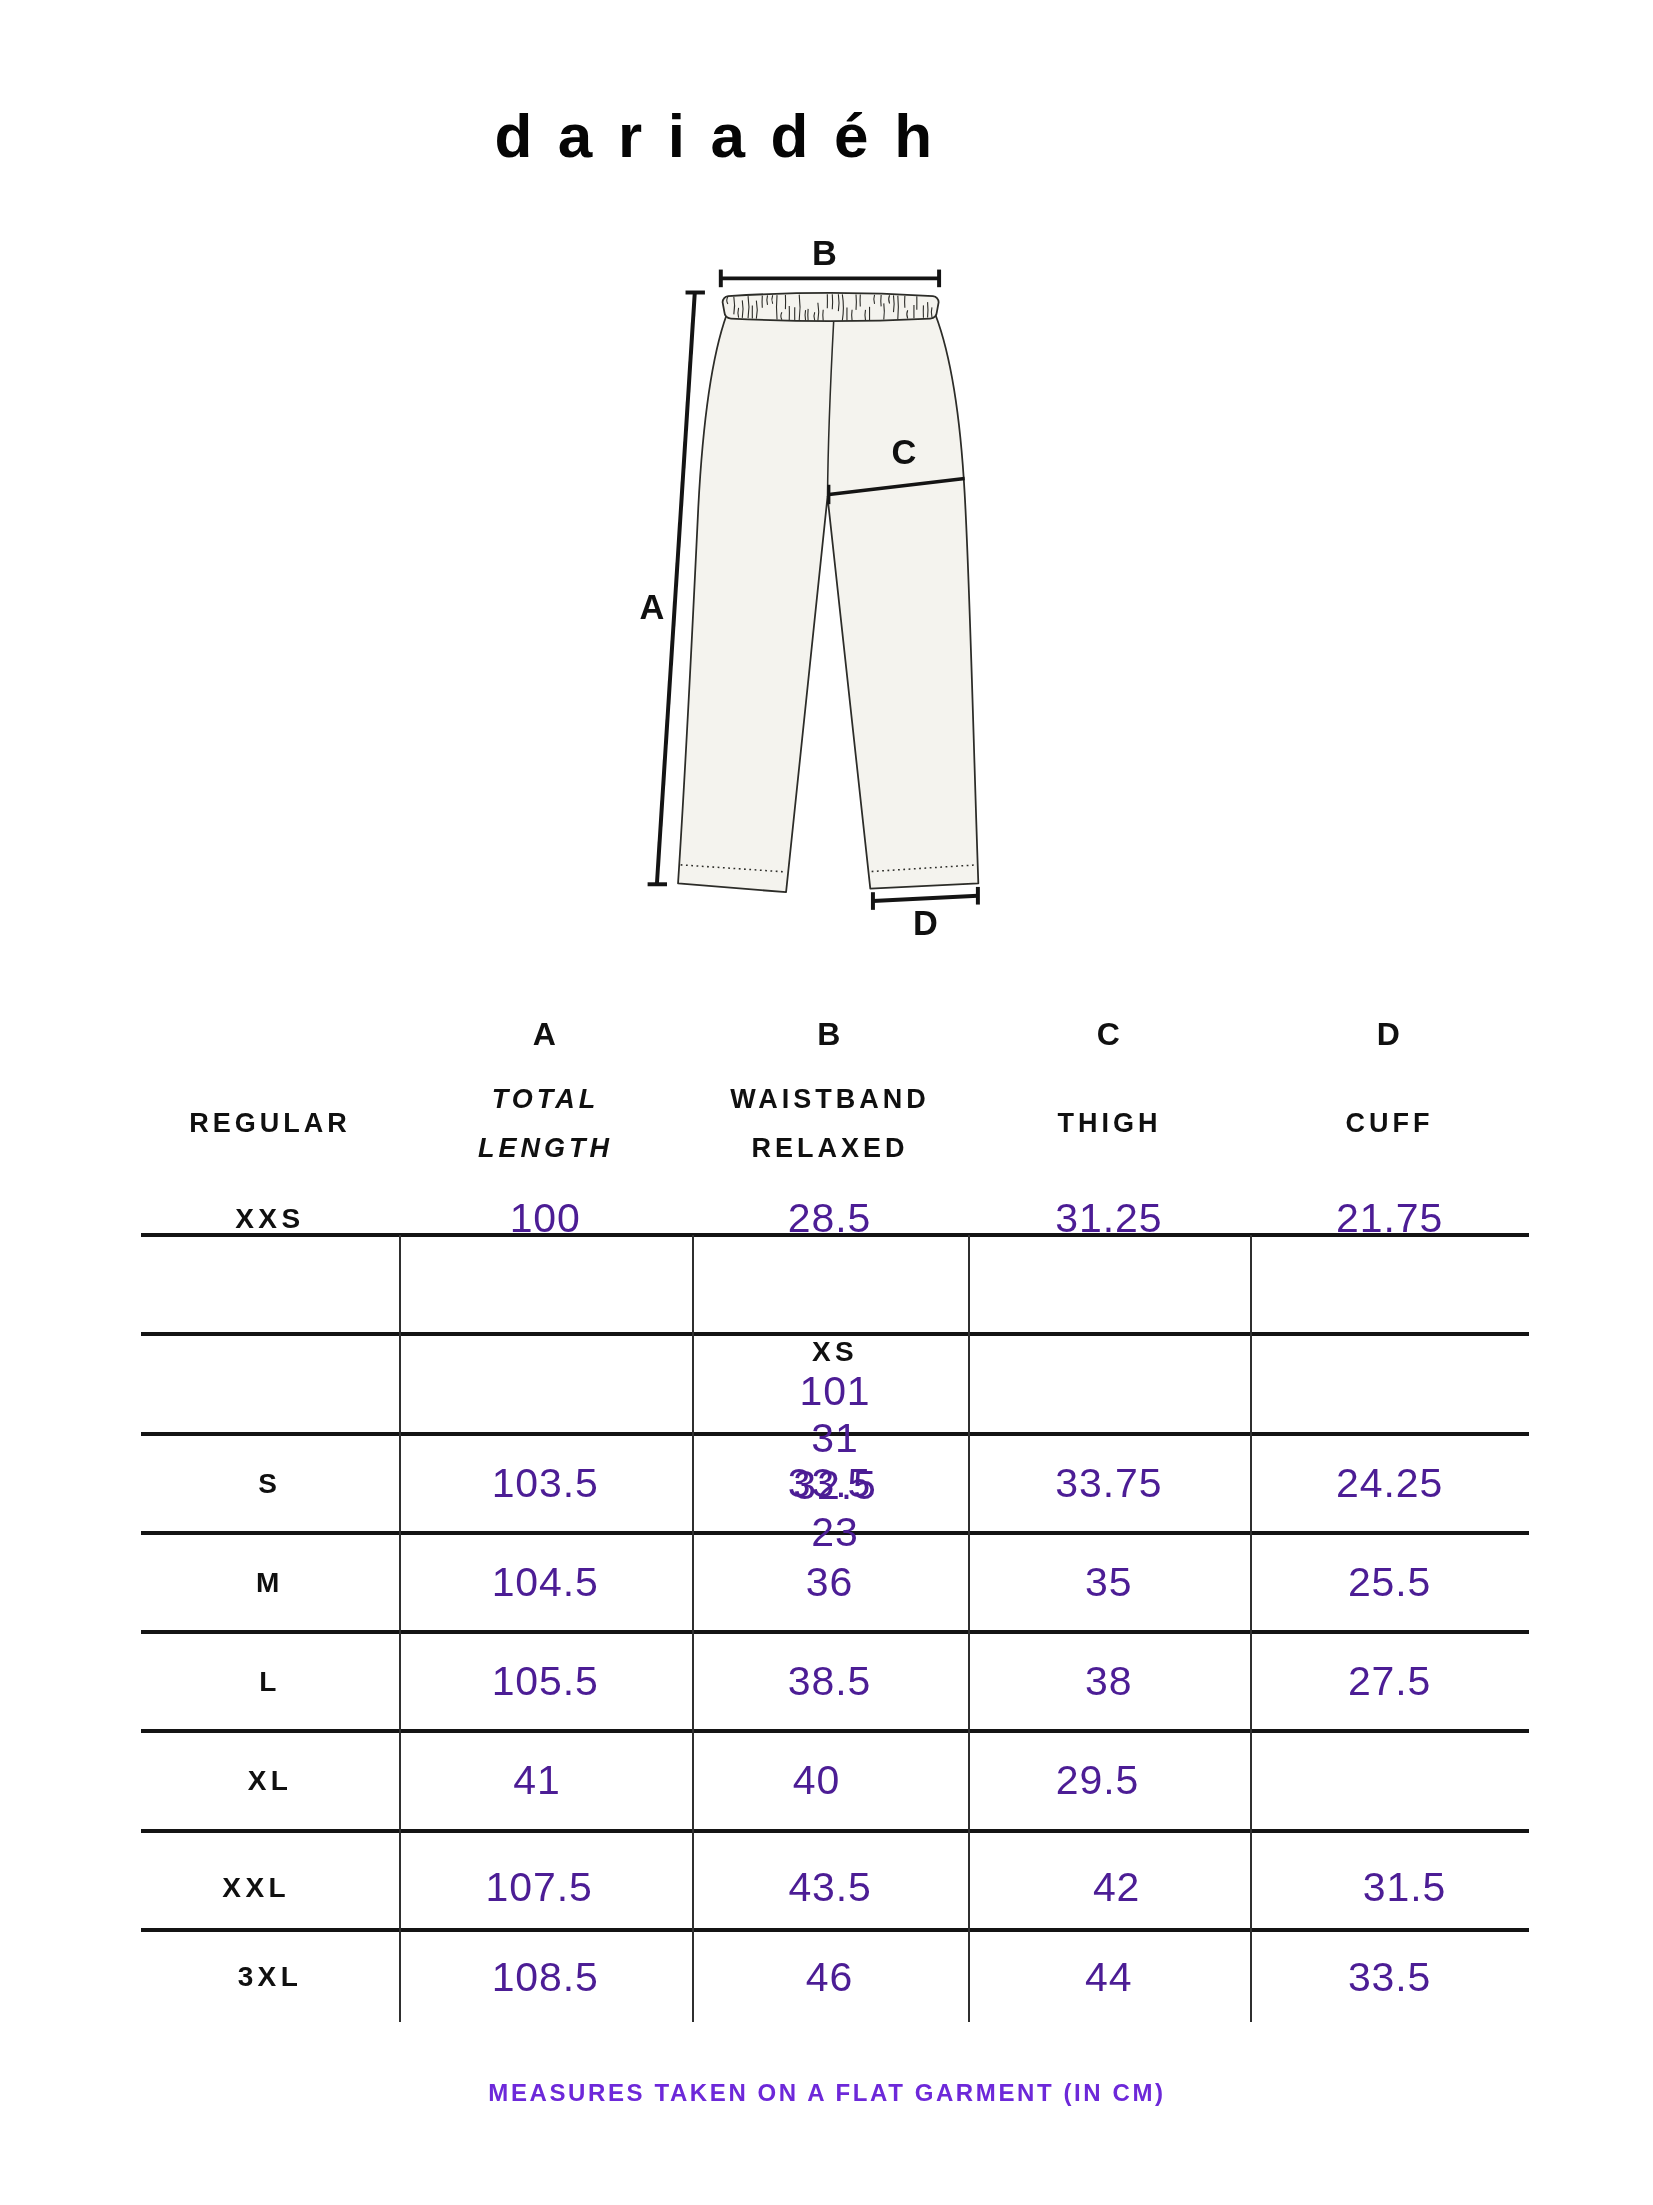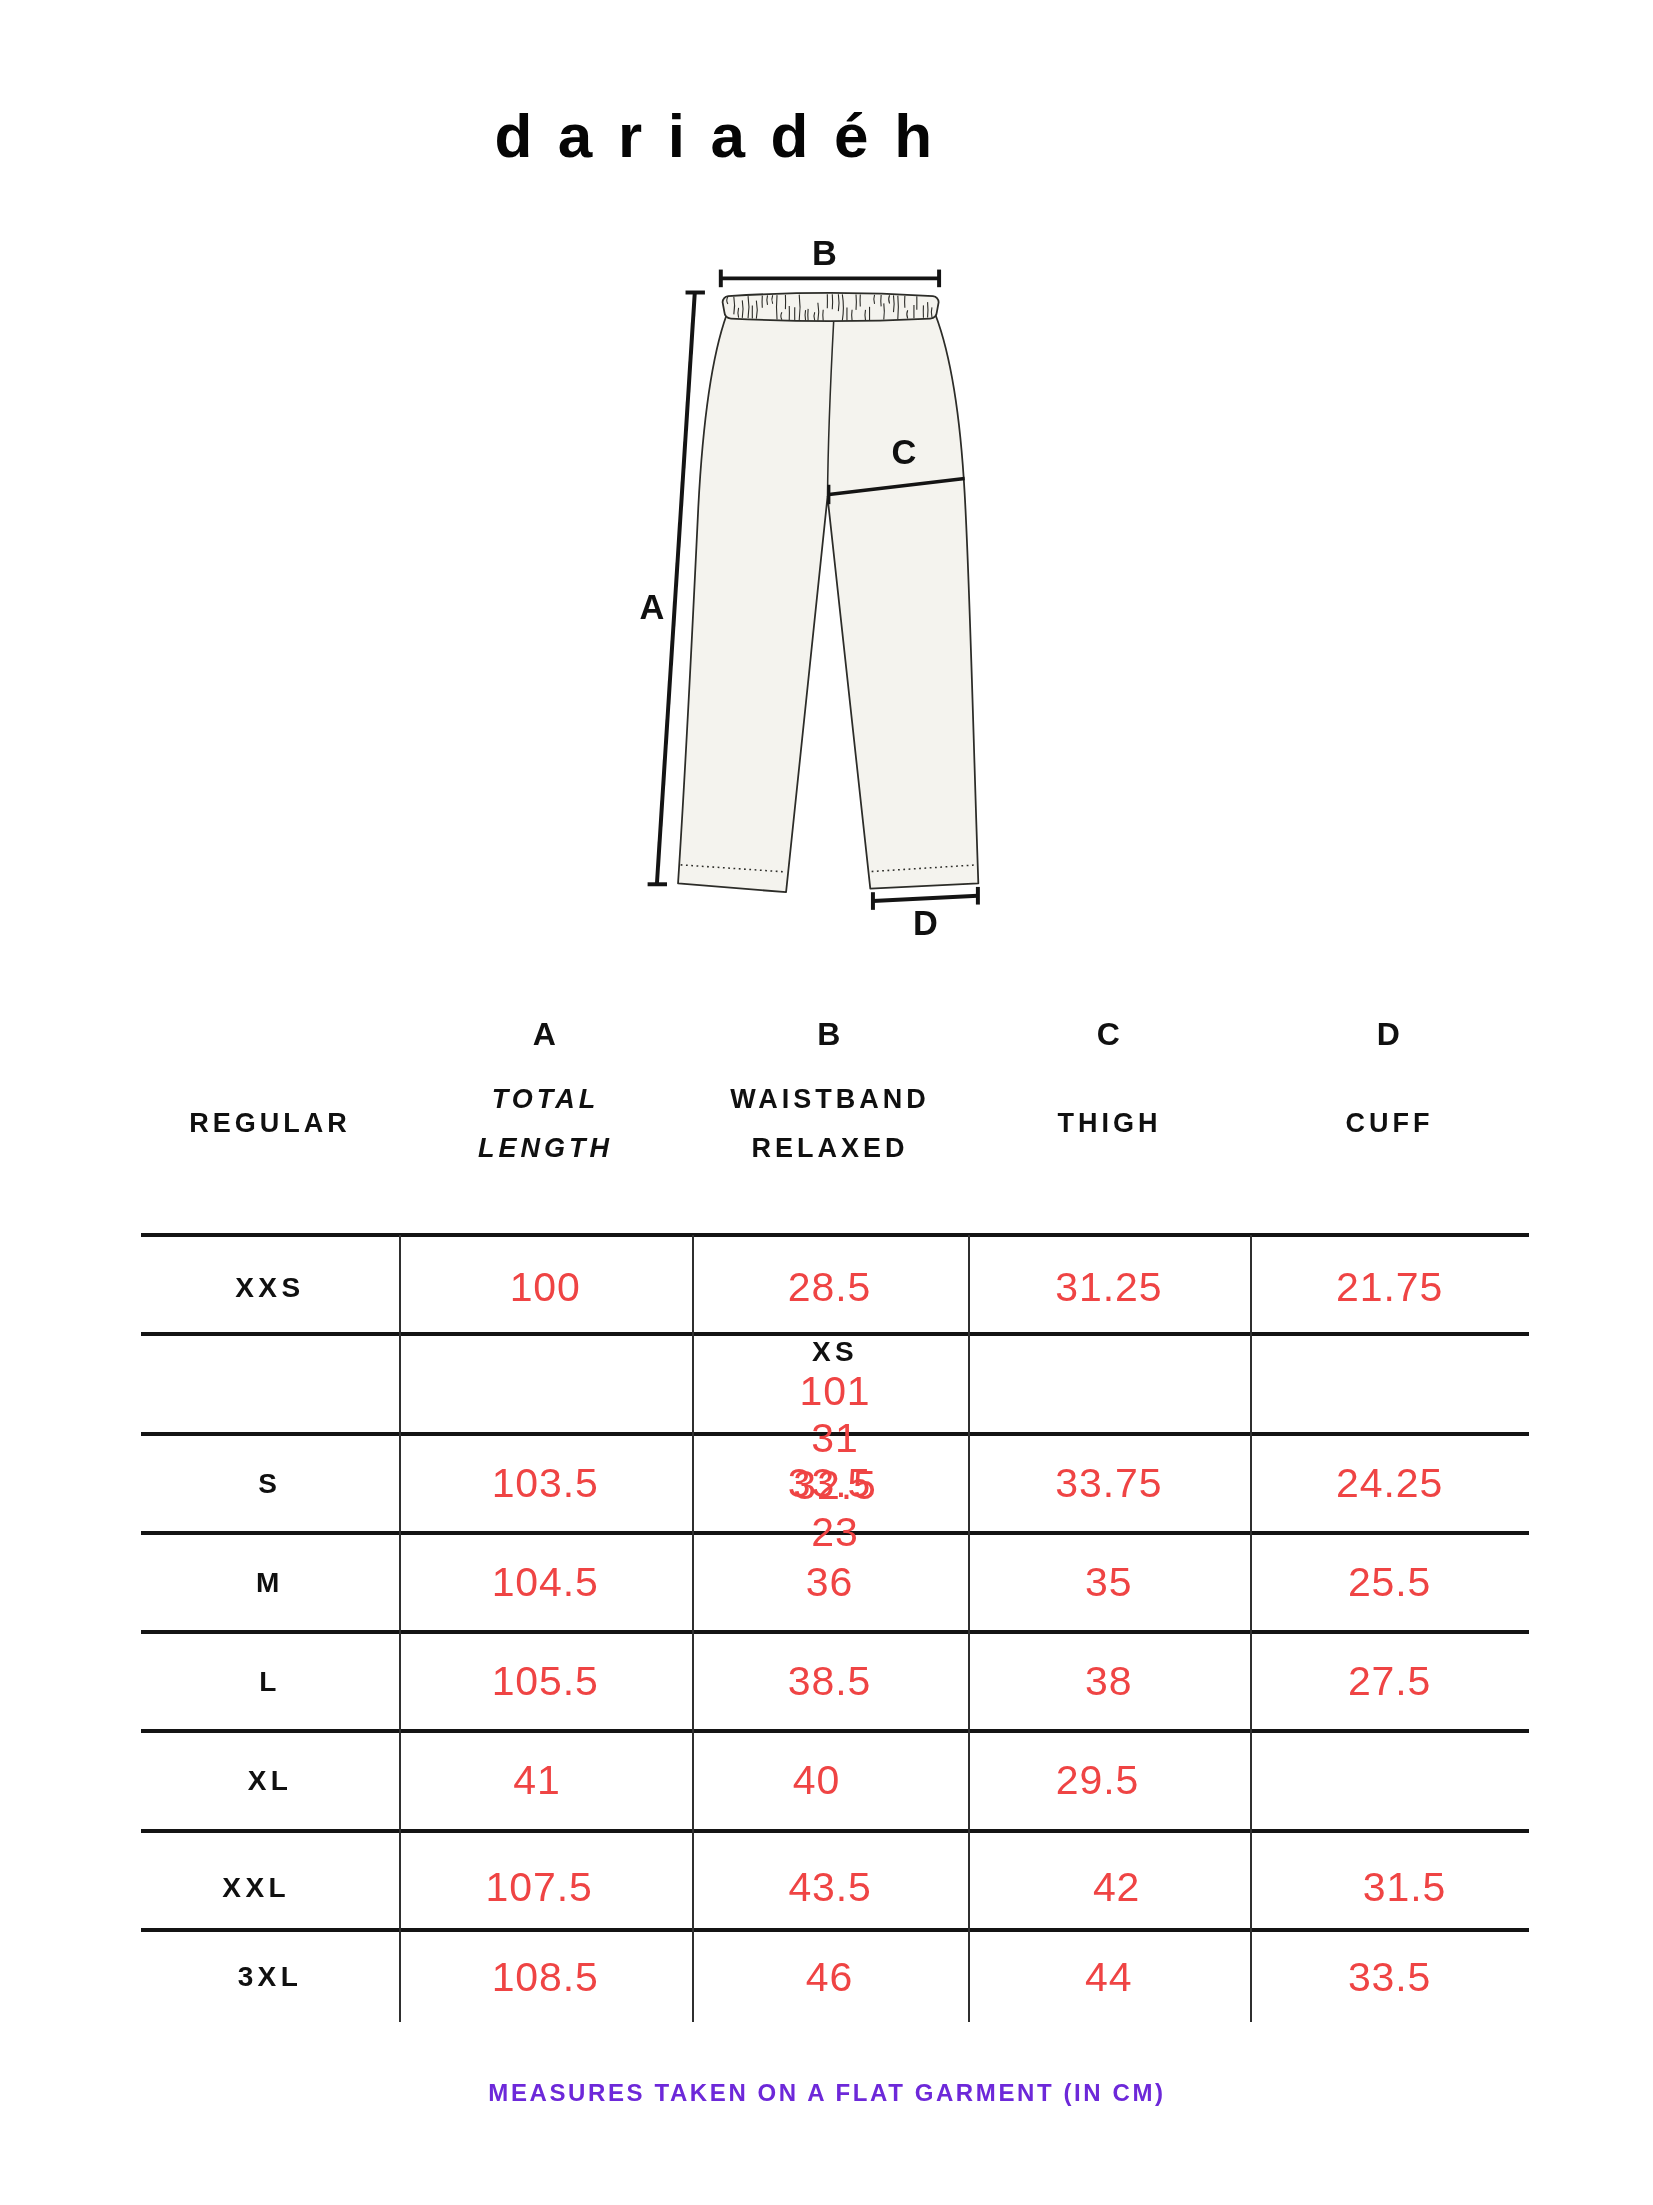--- a/index.html
+++ b/index.html
@@ -18,21 +18,21 @@
   .col-letter{font-size:32px;font-weight:bold;letter-spacing:2.6px;text-align:center;
               line-height:32px;top:1018px;color:#101010;}
   .col-label{font-size:27px;font-weight:bold;letter-spacing:4px;text-align:center;
              line-height:49px;color:#101010;}
 
   
   .trow{left:141px;width:1388px;display:flex;align-items:center;}
   .cell{display:flex;align-items:center;justify-content:center;height:100%;}
   .c0{width:258px;} .c1{width:293px;} .c2{width:276px;} .c3{width:283px;} .c4{width:279px;}
   .size-cell{font-size:28px;font-weight:bold;letter-spacing:4.4px;color:#101010;}
-  .num-cell{font-size:41px;font-weight:normal;color:#ef4444;letter-spacing:0.9px;}
+  .num-cell{font-size:41px;font-weight:normal;color:#4c1d95;letter-spacing:0.9px;}
 
   .hline{left:141px;width:1388px;height:4px;background:#141414;}
   .vline{top:1235px;height:787px;width:1.8px;background:#2f2f2f;}
 
   
   .footer{left:0;top:2078px;width:1654px;text-align:center;font-size:24px;font-weight:bold;
           letter-spacing:2.6px;color:#6d28d9;line-height:29px;}
 </style>
 </head>
 <body>
@@ -163,21 +163,21 @@
   <div class="abs hline" style="top:1531px;"></div>
   <div class="abs hline" style="top:1630px;"></div>
   <div class="abs hline" style="top:1729px;"></div>
   <div class="abs hline" style="top:1829px;"></div>
   <div class="abs hline" style="top:1928px;"></div>
   <div class="abs vline" style="left:399px;"></div>
   <div class="abs vline" style="left:692px;"></div>
   <div class="abs vline" style="left:968px;"></div>
   <div class="abs vline" style="left:1250px;"></div>
 
-  <div class="abs trow" style="top:1252px;height:71px;">
+  <div class="abs trow" style="top:1183px;height:71px;">
     <div class="cell c0 size-cell">XXS</div>
     <div class="cell c1 num-cell">100</div>
     <div class="cell c2 num-cell">28.5</div>
     <div class="cell c3 num-cell">31.25</div>
     <div class="cell c4 num-cell">21.75</div>
   </div>
   <div class="abs trow" style="top:1336px;height:95px;flex-direction:column;">
     <div class="cell c0 size-cell">XS</div>
     <div class="cell c1 num-cell">101</div>
     <div class="cell c2 num-cell">31</div>

